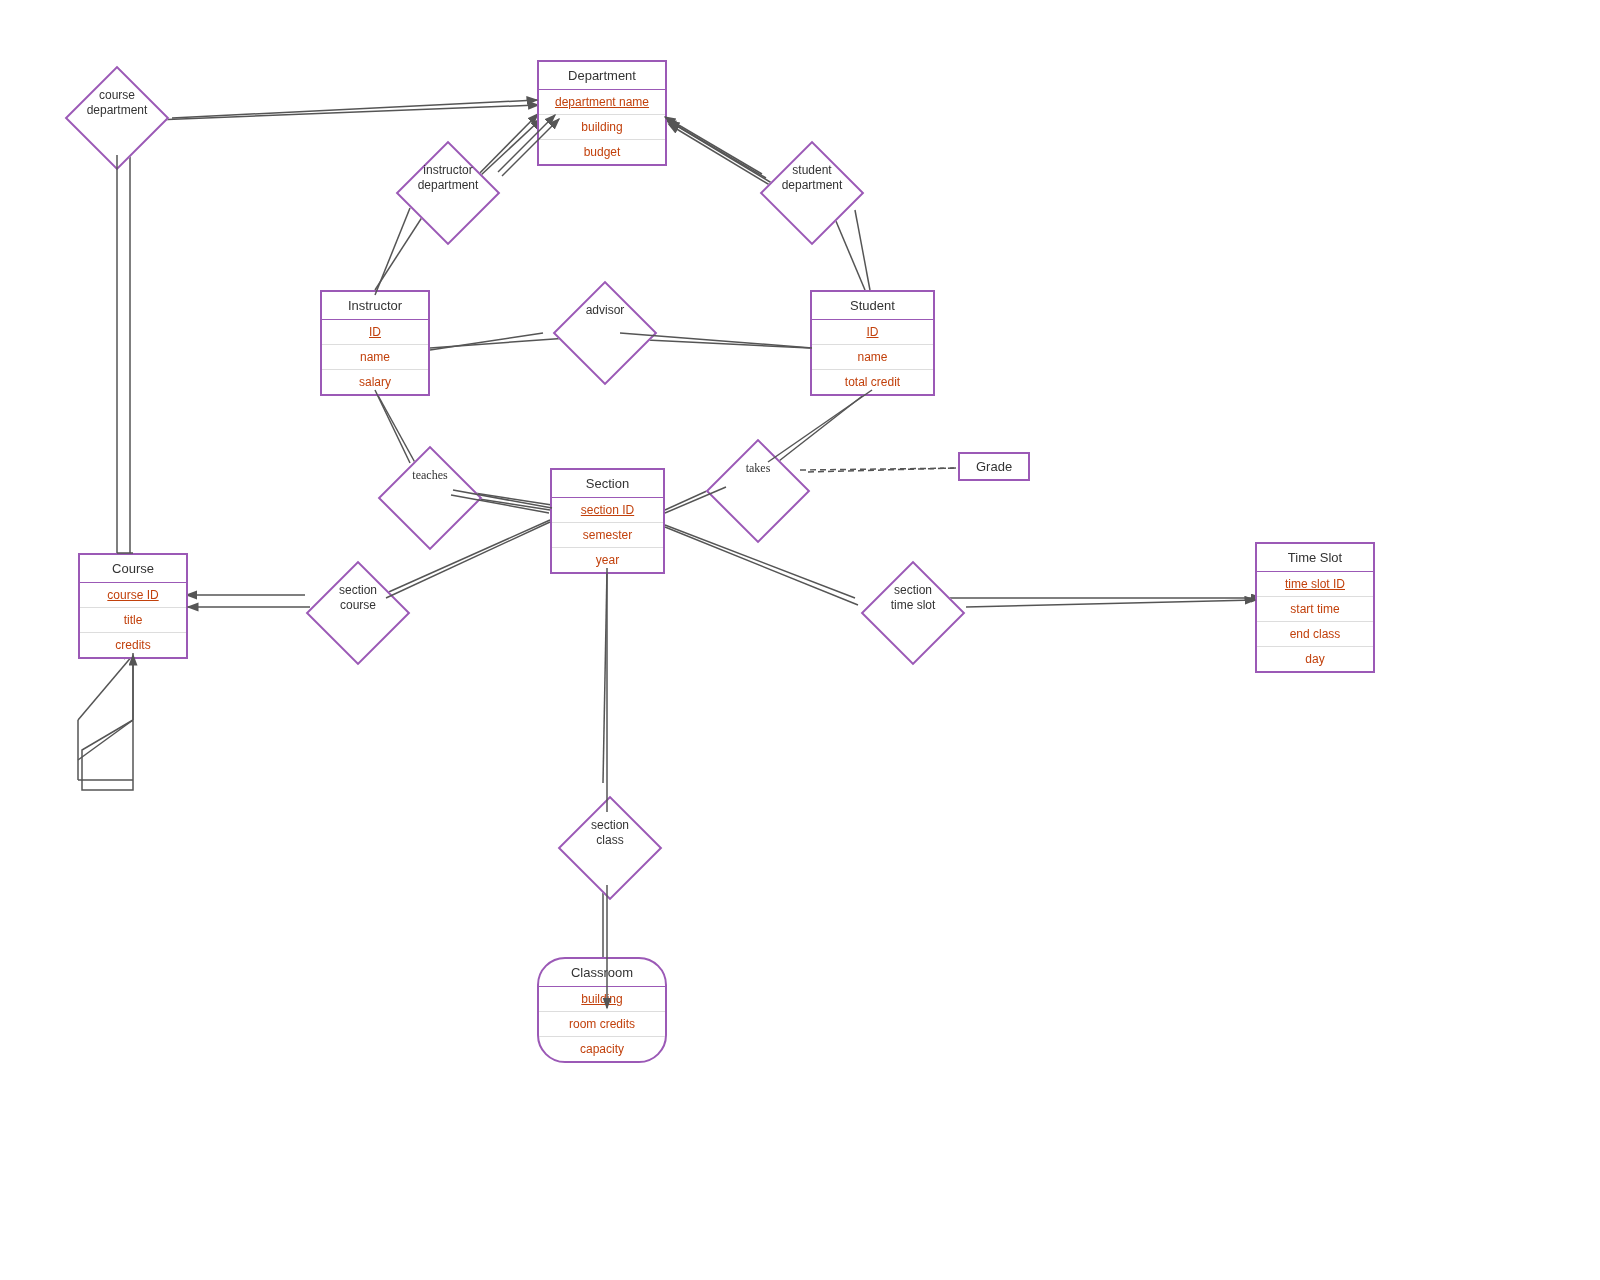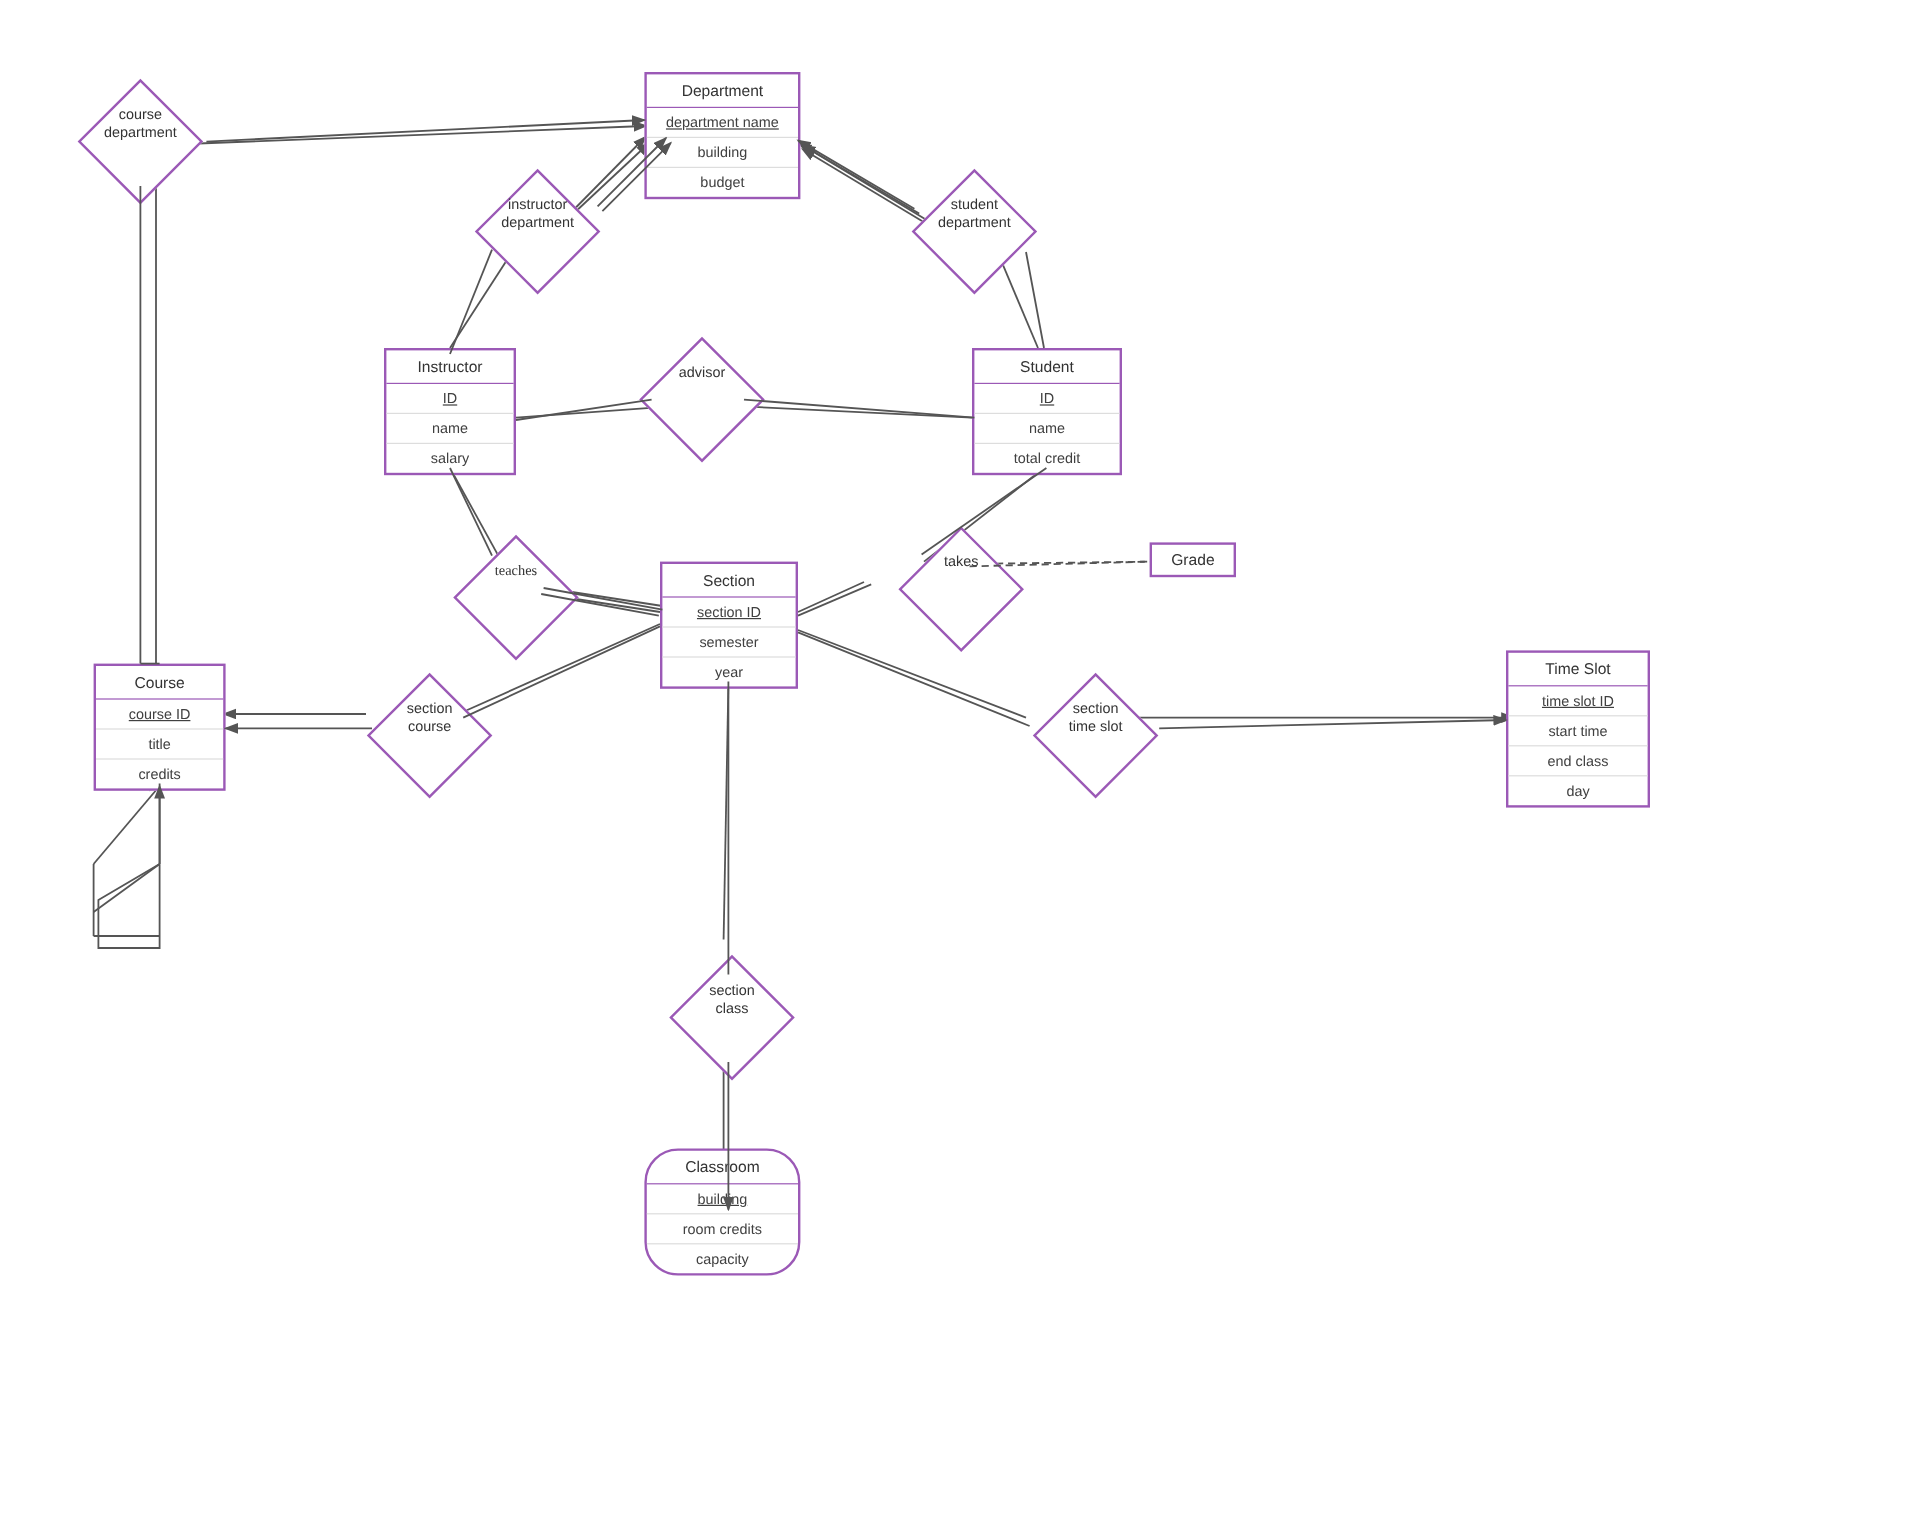--- a/index.html
+++ b/index.html
@@ -29,21 +29,21 @@
     }
     .entity .entity-title {
       padding: 6px 12px;
       font-size: 13px;
       color: #333;
       border-bottom: 1px solid #9b59b6;
     }
     .entity .entity-attr {
       padding: 5px 14px;
       font-size: 12px;
-      color: #404040;
+      color: #c2410c;
       border-bottom: 1px solid #ddd;
     }
     .entity .entity-attr:last-child {
       border-bottom: none;
     }
     .entity .entity-attr.primary-key {
       text-decoration: underline;
     }
     
     .diamond-wrap {
@@ -226,33 +226,33 @@
       <div class="diamond-label">instructor<br>department</div>
     </div>
   </div>
 
   <div class="diamond-wrap" style="position:absolute; left:757px; top:155px; width:110px; height:75px;">
     <div class="diamond">
       <div class="diamond-label">student<br>department</div>
     </div>
   </div>
 
-  <div class="diamond-wrap" style="position:absolute; left:540px; top:295px; width:90px; height:75px;">
+  <div class="diamond-wrap" style="position:absolute; left:560px; top:295px; width:90px; height:75px;">
     <div class="diamond">
       <div class="diamond-label">advisor</div>
     </div>
   </div>
 
   <div class="diamond-wrap" style="position:absolute; left:385px; top:460px; width:90px; height:75px;font-family:Liberation Serif, serif;">
     <div class="diamond">
       <div class="diamond-label">teaches</div>
     </div>
   </div>
 
-  <div class="diamond-wrap" style="position:absolute; left:756px; top:453px; width:90px; height:75px;">
+  <div class="diamond-wrap" style="position:absolute; left:713px; top:453px; width:90px; height:75px;font-family:Liberation Serif, serif;">
     <div class="diamond">
       <div class="diamond-label">takes</div>
     </div>
   </div>
 
   <div class="diamond-wrap" style="position:absolute; left:308px; top:575px; width:100px; height:75px;">
     <div class="diamond">
       <div class="diamond-label">section<br>course</div>
     </div>
   </div>

